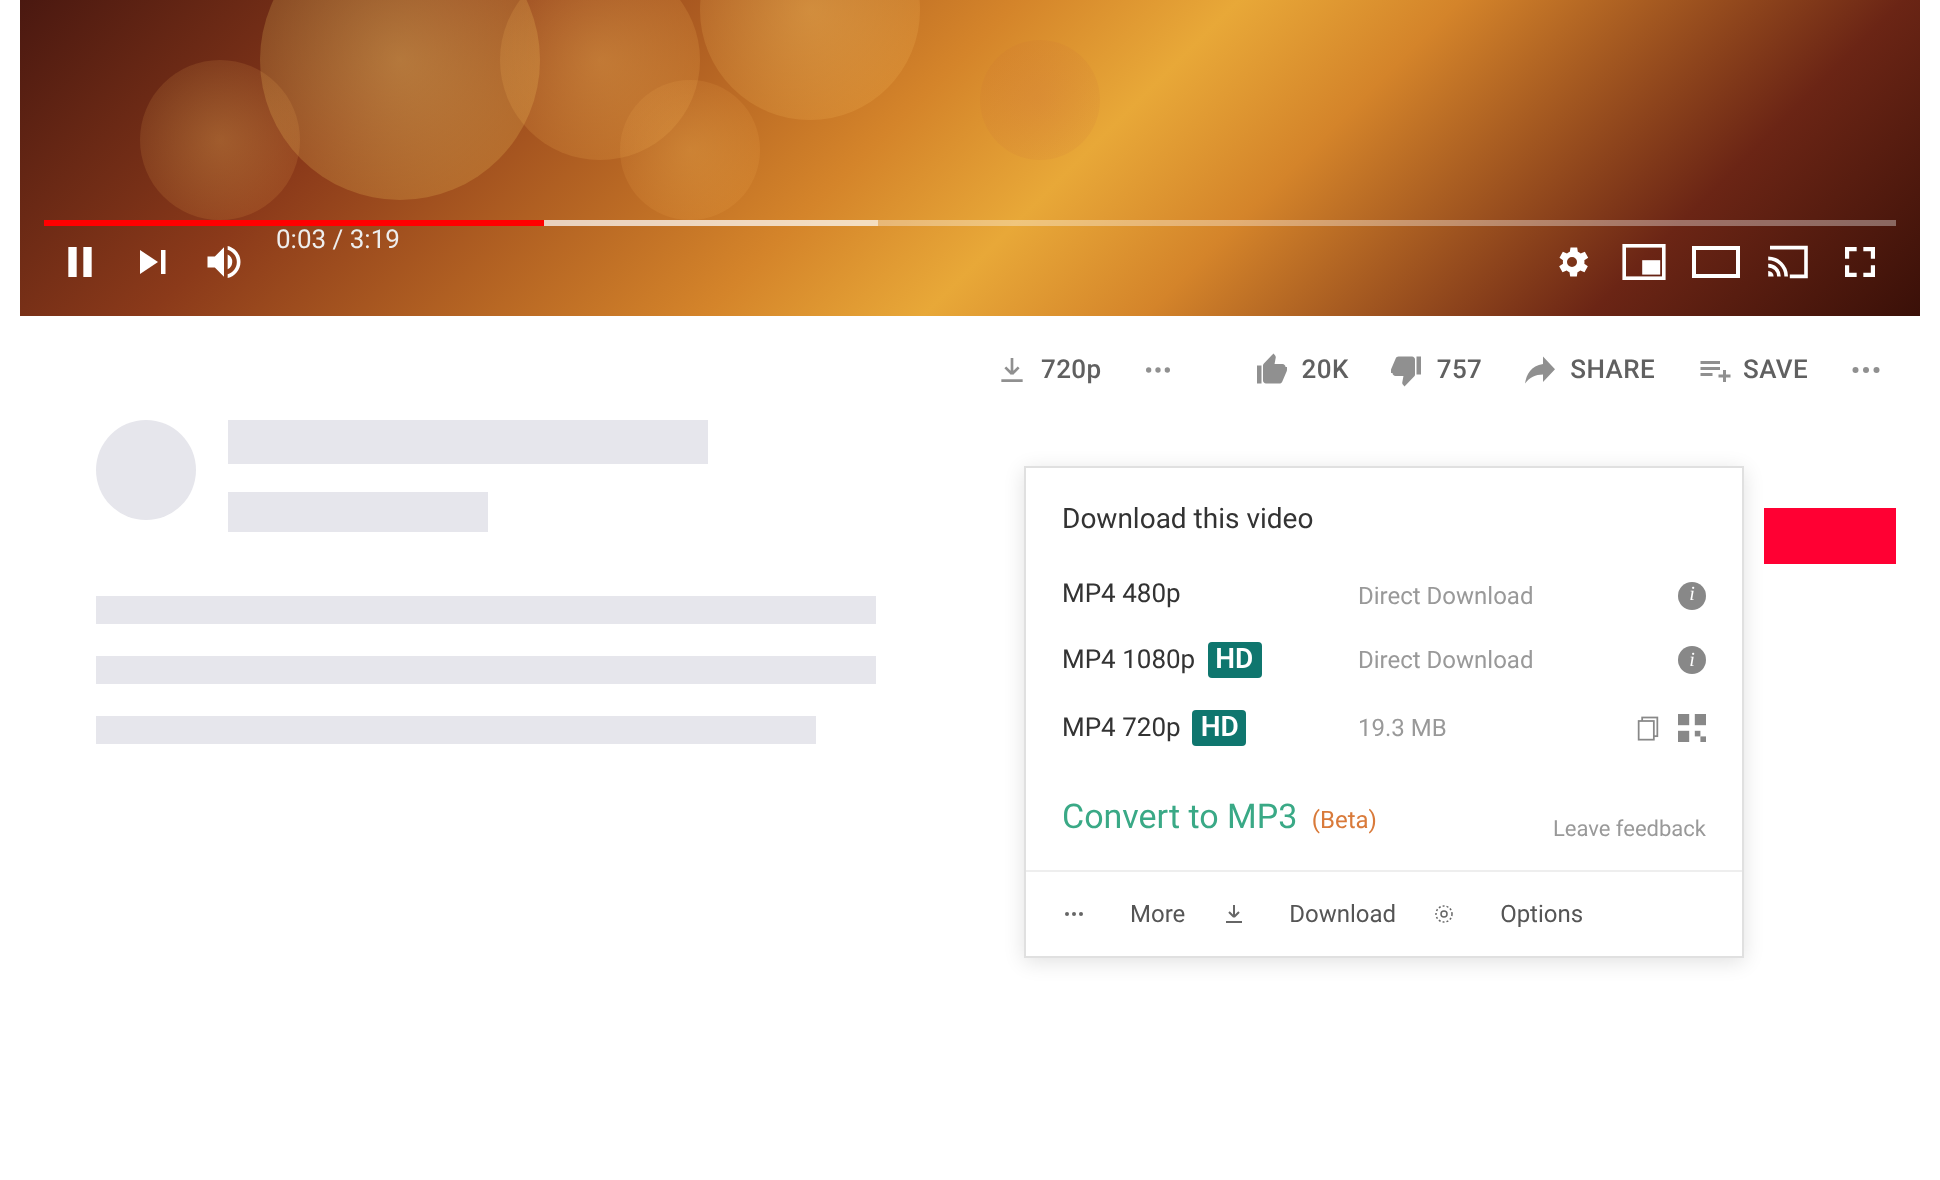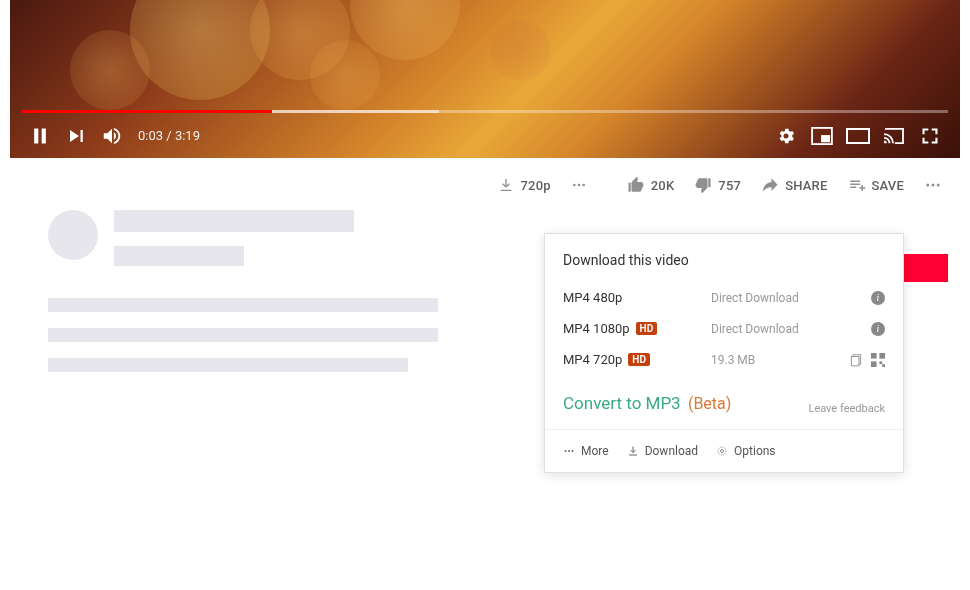--- a/index.html
+++ b/index.html
@@ -13,21 +13,21 @@
 .b2 { width: 100px; height: 100px; background: radial-gradient(circle, rgba(255,200,100,0.8), rgba(255,180,80,0.2)); left: 240px; top: -20px; }
 .b3 { width: 110px; height: 110px; background: radial-gradient(circle, rgba(255,210,110,0.85), rgba(255,180,80,0.2)); left: 340px; top: -50px; }
 .b4 { width: 80px; height: 80px; background: radial-gradient(circle, rgba(255,200,100,0.7), rgba(255,160,70,0.15)); left: 60px; top: 30px; }
 .b5 { width: 70px; height: 70px; background: radial-gradient(circle, rgba(255,200,100,0.6), rgba(255,160,70,0.15)); left: 300px; top: 40px; }
 .b6 { width: 60px; height: 60px; background: radial-gradient(circle, rgba(200,100,60,0.5), rgba(180,80,50,0.1)); left: 480px; top: 20px; }
 
 .progress-bar { position: absolute; bottom: 45px; left: 12px; right: 12px; height: 3px; background: rgba(255,255,255,0.35); }
 .progress-buffered { position: absolute; height: 100%; background: rgba(255,255,255,0.55); width: 45%; }
 .progress-played { position: absolute; height: 100%; background: #ff0000; width: 27%; }
 
-.controls { position: absolute; bottom: 0; left: 0; right: 0; height: 45px; display: flex; align-items: center; padding: 0 12px; color: #fff; fill: #fff; }
+.controls { position: absolute; bottom: 0; left: 0; right: 0; height: 45px; display: flex; padding: 0 12px; color: #fff; fill: #fff; }
 .ctrl-btn { background: none; border: none; width: 36px; height: 36px; display: flex; align-items: center; justify-content: center; cursor: pointer; fill: #fff; }
 .time-display { font-size: 13px; margin-left: 8px; color: #eee; }
 .spacer { flex: 1; }
 
 
 .actions-row { display: flex; align-items: center; justify-content: flex-end; padding: 14px 22px 8px 22px; gap: 8px; color: #606060; font-size: 13px; font-weight: 500; }
 .action-item { display: flex; align-items: center; gap: 6px; padding: 4px 6px; cursor: pointer; fill: #909090; justify-content: center; }
 .action-item span { letter-spacing: 0.2px; }
 
 
@@ -39,34 +39,34 @@
 .sl2 { width: 130px; height: 20px; }
 .subscribe-btn { width: 66px; height: 28px; background: #ff0033; position: absolute; right: 22px; top: 48px; }
 
 .desc { padding: 0 48px; }
 .desc .skel-line { height: 14px; margin-bottom: 16px; }
 .dl1 { width: 390px; }
 .dl2 { width: 390px; }
 .dl3 { width: 360px; }
 
 
-.dropdown { position: absolute; left: 544px; top: 233px; width: 360px; background: #fff; border: 1px solid #e0e0e0; box-shadow: 0 2px 10px rgba(0,0,0,0.12); font-size: 13px; color: #444; }
+.dropdown { position: absolute; left: 512px; top: 233px; width: 360px; background: #fff; border: 1px solid #e0e0e0; box-shadow: 0 2px 10px rgba(0,0,0,0.12); font-size: 13px; color: #444; }
 .dd-title { padding: 18px 18px 14px 18px; font-size: 14px; color: #333; }
 .dd-row { display: flex; align-items: center; padding: 8px 18px; gap: 8px; cursor: pointer; }
 .dd-format { width: 140px; display: flex; align-items: center; gap: 6px; color: #333; }
 .dd-info { flex: 1; color: #999; font-size: 12px; }
 .dd-icons { display: flex; gap: 8px; fill: #888; align-items: center; }
-.hd-badge { background: #c2410c; color: #fff; font-size: 10px; padding: 1px 4px; border-radius: 2px; font-weight: 600; }
+.hd-badge { background: #0f766e; color: #fff; font-size: 14px; padding: 1px 4px; border-radius: 2px; font-weight: 600; }
 .info-circle { width: 14px; height: 14px; border-radius: 50%; background: #888; color: #fff; font-size: 10px; display: flex; align-items: center; justify-content: center; font-style: italic; font-family: Georgia, serif; }
 .dd-convert { display: flex; align-items: center; justify-content: space-between; padding: 16px 18px 14px 18px; }
 .convert-link { color: #3aa986; font-size: 17px; }
-.beta { color: #d97a3a; font-size: 16px; margin-left: 4px; }
+.beta { color: #d97a3a; font-size: 12px; margin-left: 4px; }
 .feedback { color: #999; font-size: 11px; margin-top: 11px; }
 .dd-footer { display: flex; gap: 18px; padding: 14px 18px; border-top: 1px solid #eee; color: #555; font-size: 12px; }
-.dd-footer-item { display: flex; align-items: center; gap: 6px; cursor: pointer; fill: #666; text-align: right; }
+.dd-footer-item { display: flex; align-items: center; gap: 22px; cursor: pointer; fill: #666; text-align: right; }
 </style>
 </head>
 <body>
 
 <div class="player">
   <div class="video-bg">
     <div class="bokeh b1"></div>
       <div class="bokeh b2"></div>
       <div class="bokeh b3"></div>
     <div class="bokeh b4"></div>

